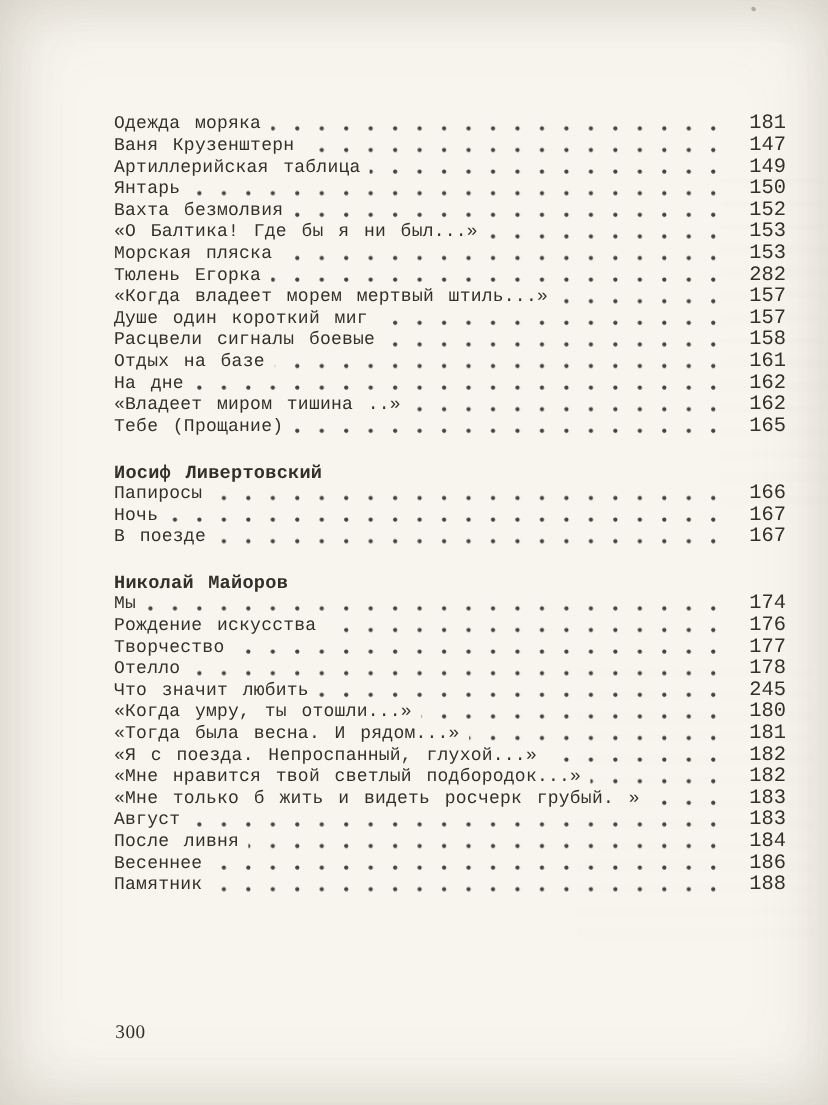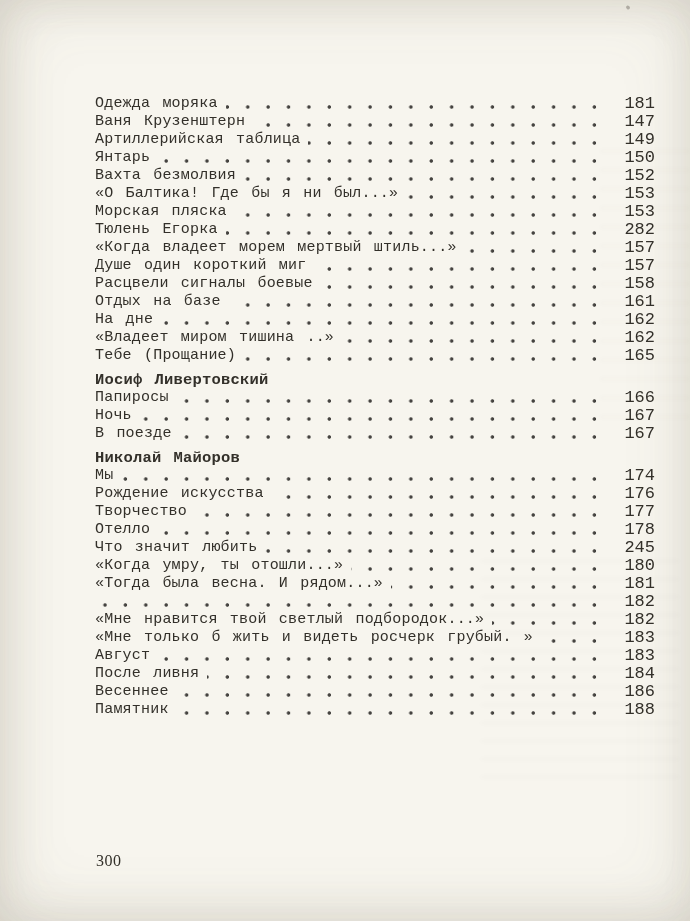--- a/index.html
+++ b/index.html
@@ -23,21 +23,21 @@
     position: absolute;
     left: 95px;
     top: 95px;
     width: 560px;
     color: var(--ink, #33302a);
   }
   .toc-section { position: relative; font-family: Liberation Mono, monospace; }
   .author-heading {
     height: 18px;
     line-height: 18px;
-    margin-top: 6px;
+    margin-top: 20px;
     font-weight: bold;
     font-size: 15.5px;
     letter-spacing: 0.2px;
     word-spacing: 2.5px;
     white-space: nowrap;
   }
   .row {
     position: relative;
     height: 18px;
     line-height: 18px;
@@ -138,21 +138,21 @@
       </div>
       <div class="toc-section">
         <div class="author-heading">Николай Майоров</div>
         <div class="row"><span class="t">Мы</span><span class="n">174</span></div>
         <div class="row"><span class="t">Рождение искусства</span><span class="n">176</span></div>
         <div class="row"><span class="t">Творчество</span><span class="n">177</span></div>
         <div class="row"><span class="t">Отелло</span><span class="n">178</span></div>
         <div class="row"><span class="t">Что значит любить</span><span class="n">245</span></div>
         <div class="row"><span class="t">«Когда умру, ты отошли...»</span><span class="n">180</span></div>
         <div class="row"><span class="t">«Тогда была весна. И рядом...»</span><span class="n">181</span></div>
-        <div class="row"><span class="n">182</span></div>
+        <div class="row"><span class="t">«Я с поезда. Непроспанный, глухой...»</span><span class="n">182</span></div>
         <div class="row"><span class="t">«Мне нравится твой светлый подбородок...»</span><span class="n">182</span></div>
         <div class="row"><span class="t">«Мне только б жить и видеть росчерк грубый. »</span><span class="n">183</span></div>
         <div class="row"><span class="t">Август</span><span class="n">183</span></div>
         <div class="row"><span class="t">После ливня</span><span class="n">184</span></div>
         <div class="row"><span class="t">Весеннее</span><span class="n">186</span></div>
         <div class="row"><span class="t">Памятник</span><span class="n">188</span></div>
       </div>
     </div>
   <div class="folio">300</div>
   <div class="speck"></div>

